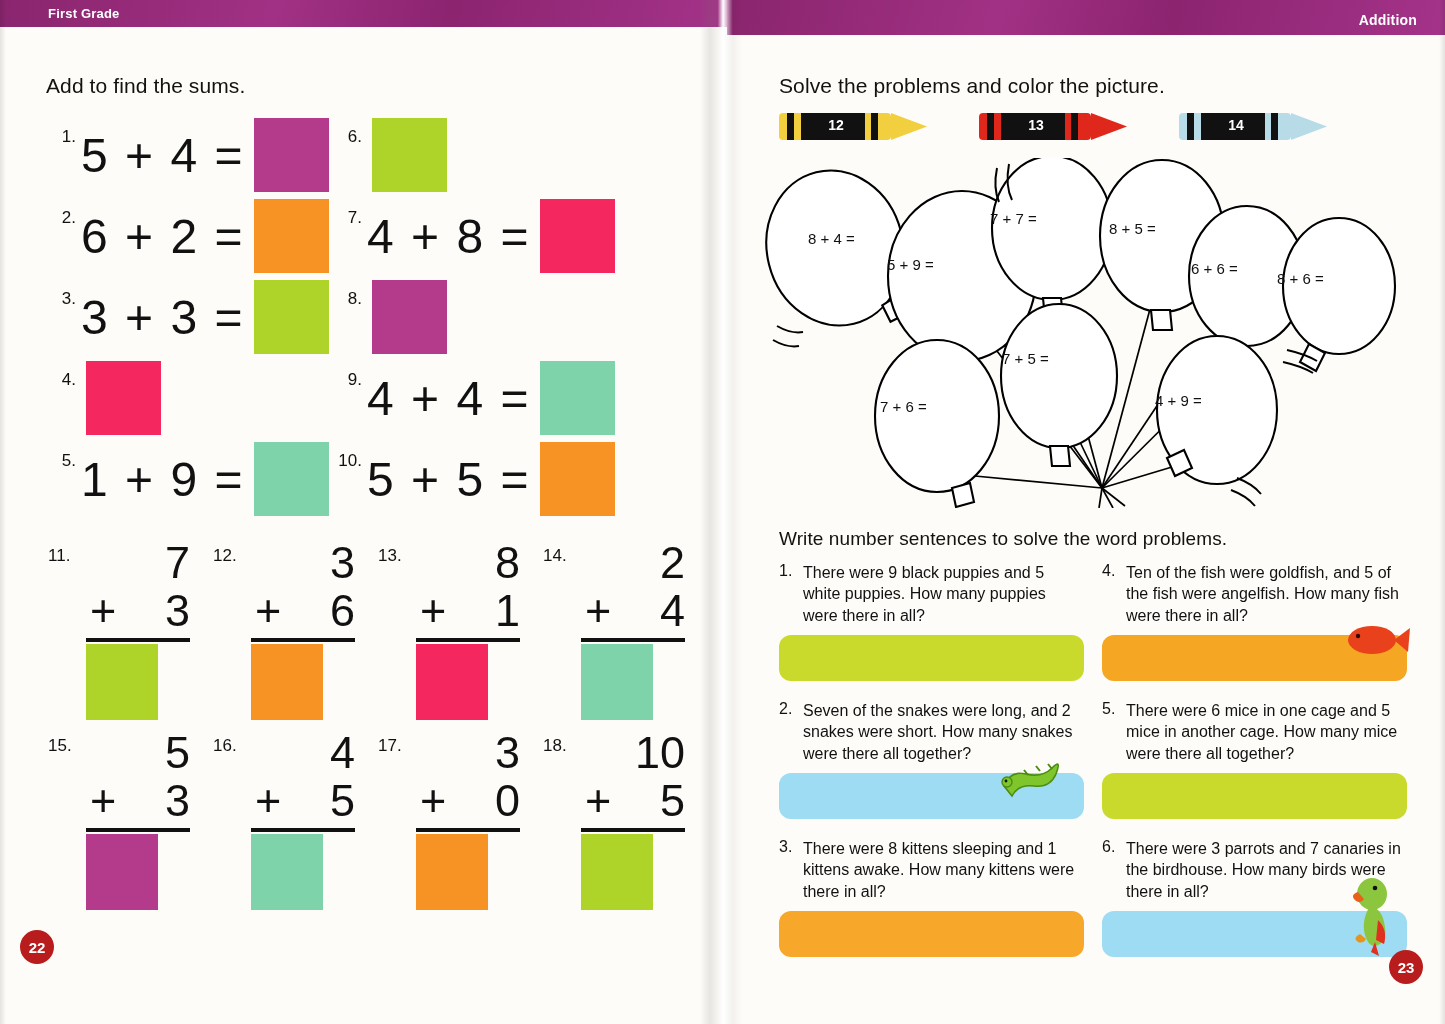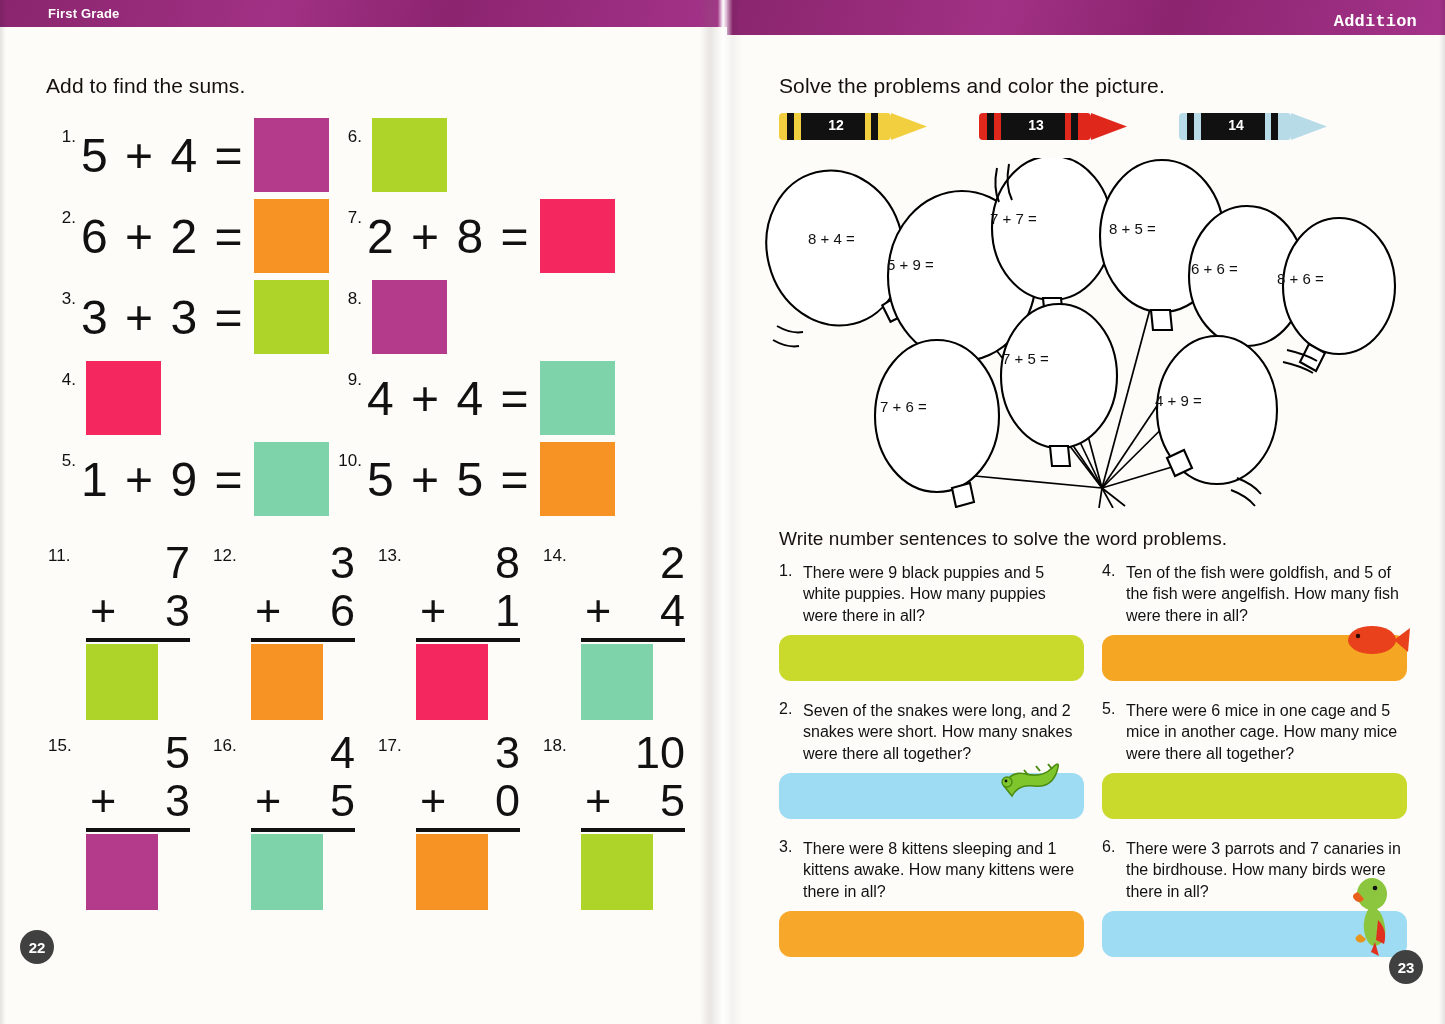--- a/index.html
+++ b/index.html
@@ -35,21 +35,21 @@
     background:linear-gradient(to left,rgba(0,0,0,.10),rgba(0,0,0,0));z-index:5;}
 
   
   .hdr{position:absolute;left:0;top:0;width:100%;
        background:#8e2470;
        background-image:linear-gradient(105deg,#8a256e 0%,#a13184 38%,#8c2470 62%,#a43389 100%);
        color:#fff;font-weight:bold;letter-spacing:.2px;}
   .hdr-left{height:27px;}
   .hdr-right{height:35px;}
   .hdr-left .hdr-txt{position:absolute;left:48px;top:6px;font-size:13px;}
-  .hdr-right .hdr-txt{position:absolute;right:28px;top:12px;font-size:17px;font-family:Liberation Mono, monospace;}
+  .hdr-right .hdr-txt{position:absolute;right:28px;top:12px;font-size:14px;}
 
   
   .instruction{position:absolute;font-size:21px;color:#14110f;letter-spacing:.1px;}
 
   
   .hprob{position:absolute;display:flex;align-items:center;}
   .hprob .num{font-size:17px;color:#111;align-self:flex-start;margin-top:9px;width:30px;text-align:right;}
   .hprob .eq{font-size:48px;color:#111;letter-spacing:2px;margin-left:5px;white-space:nowrap;}
   .swatch{width:75px;height:74px;margin-left:10px;}
 
@@ -74,21 +74,21 @@
   .balloon-label{position:absolute;font-size:15px;color:#111;white-space:nowrap;}
 
   
   .wp{position:absolute;width:305px;}
   .wp .wnum{position:absolute;left:0;top:0;font-size:16px;color:#111;}
   .wp .wtxt{margin-left:24px;font-size:16px;line-height:1.33;color:#111;}
   .wbar{height:46px;border-radius:12px;margin-top:9px;}
 
   
   .pagenum{position:absolute;width:34px;height:34px;border-radius:50%;
-    background:#404040;color:#fff;font-size:15px;font-weight:bold;
+    background:#b91c1c;color:#fff;font-size:15px;font-weight:bold;
     display:flex;align-items:center;justify-content:center;}
 
   
   .critter{position:absolute;}
 </style>
 </head>
 <body>
 
 <div class="spread">
 
@@ -128,21 +128,21 @@
         </div>
       </div>
 
     <div id="hcol2">
         <div class="hprob" style="left: 332px; top: 118px;">
           <span class="num">6.</span>
           <span class="swatch" style="background: rgb(174, 212, 41);"></span>
         </div>
         <div class="hprob" style="left: 332px; top: 199px;">
           <span class="num">7.</span>
-          <span class="eq">2 + 8 =</span>
+          <span class="eq">4 + 8 =</span>
           <span class="swatch" style="background: rgb(244, 40, 94);"></span>
         </div>
         <div class="hprob" style="left: 332px; top: 280px;">
           <span class="num">8.</span>
           <span class="swatch" style="background: rgb(180, 59, 140);"></span>
         </div>
         <div class="hprob" style="left: 332px; top: 361px;">
           <span class="num">9.</span>
           <span class="eq">4 + 4 =</span>
           <span class="swatch" style="background: rgb(127, 211, 171);"></span>

